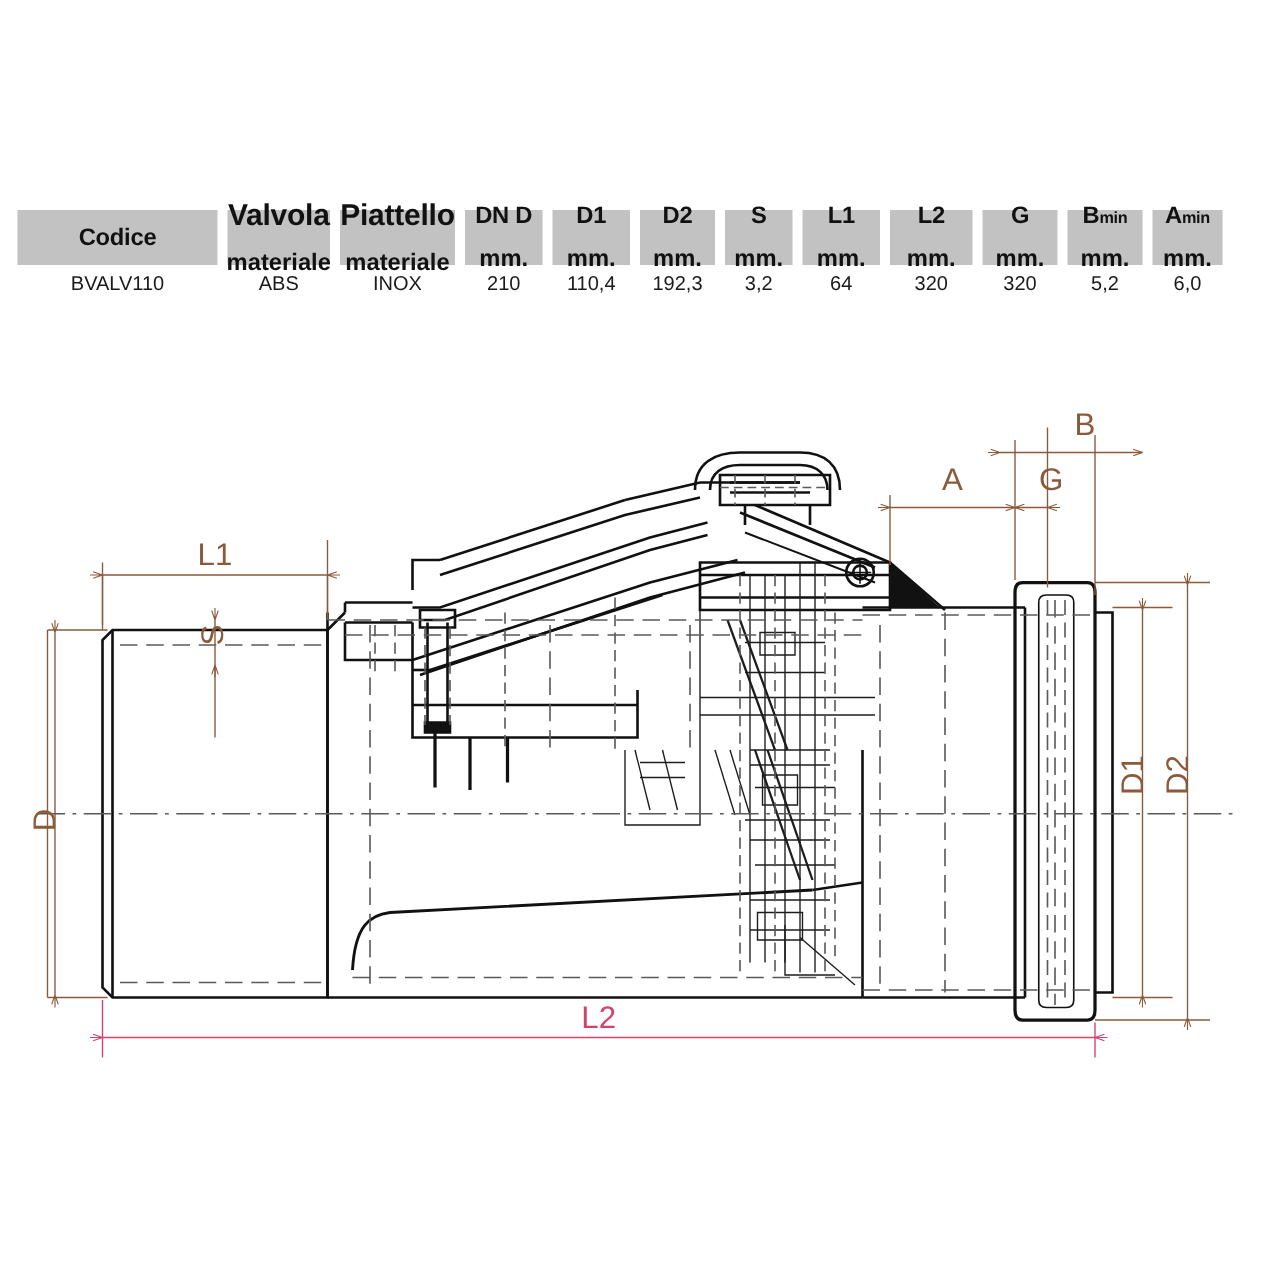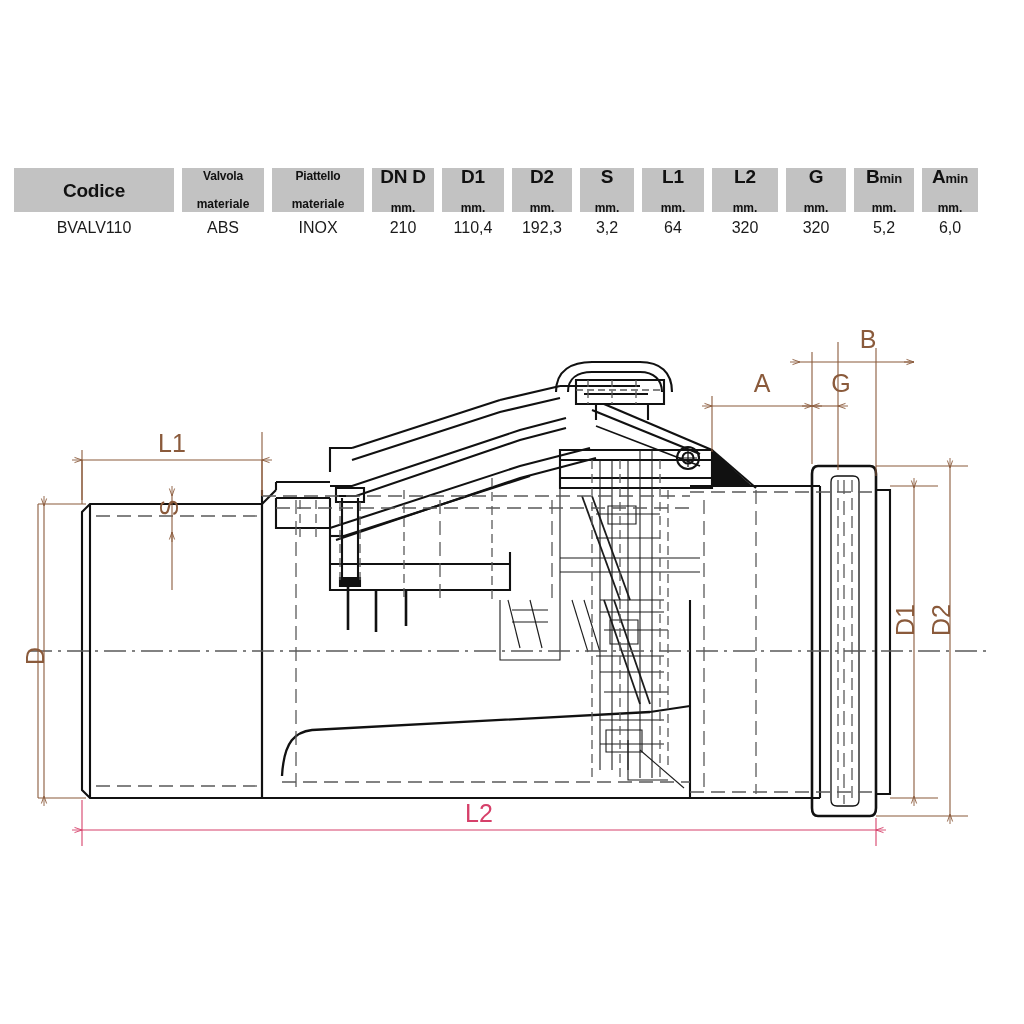--- a/index.html
+++ b/index.html
@@ -44,25 +44,25 @@
     align-items: center;
   }
   .hdr .h1 {
     font-weight: bold;
     font-size: 19px;
     letter-spacing: -0.2px;
     white-space: nowrap;
     text-align: center;
   }
   .hdr .h1.big {
-    font-size: 12px;
+    font-size: 24px;
   }
   .hdr .h2 {
     font-weight: bold;
-    font-size: 12px;
+    font-size: 19px;
     margin-top: 16px;
     white-space: nowrap;
   }
   .val {
     text-align: center;
     font-size: 16px;
     color: #1a1a1a;
     padding-top: 7px;
     white-space: nowrap;
     font-weight: 400;

